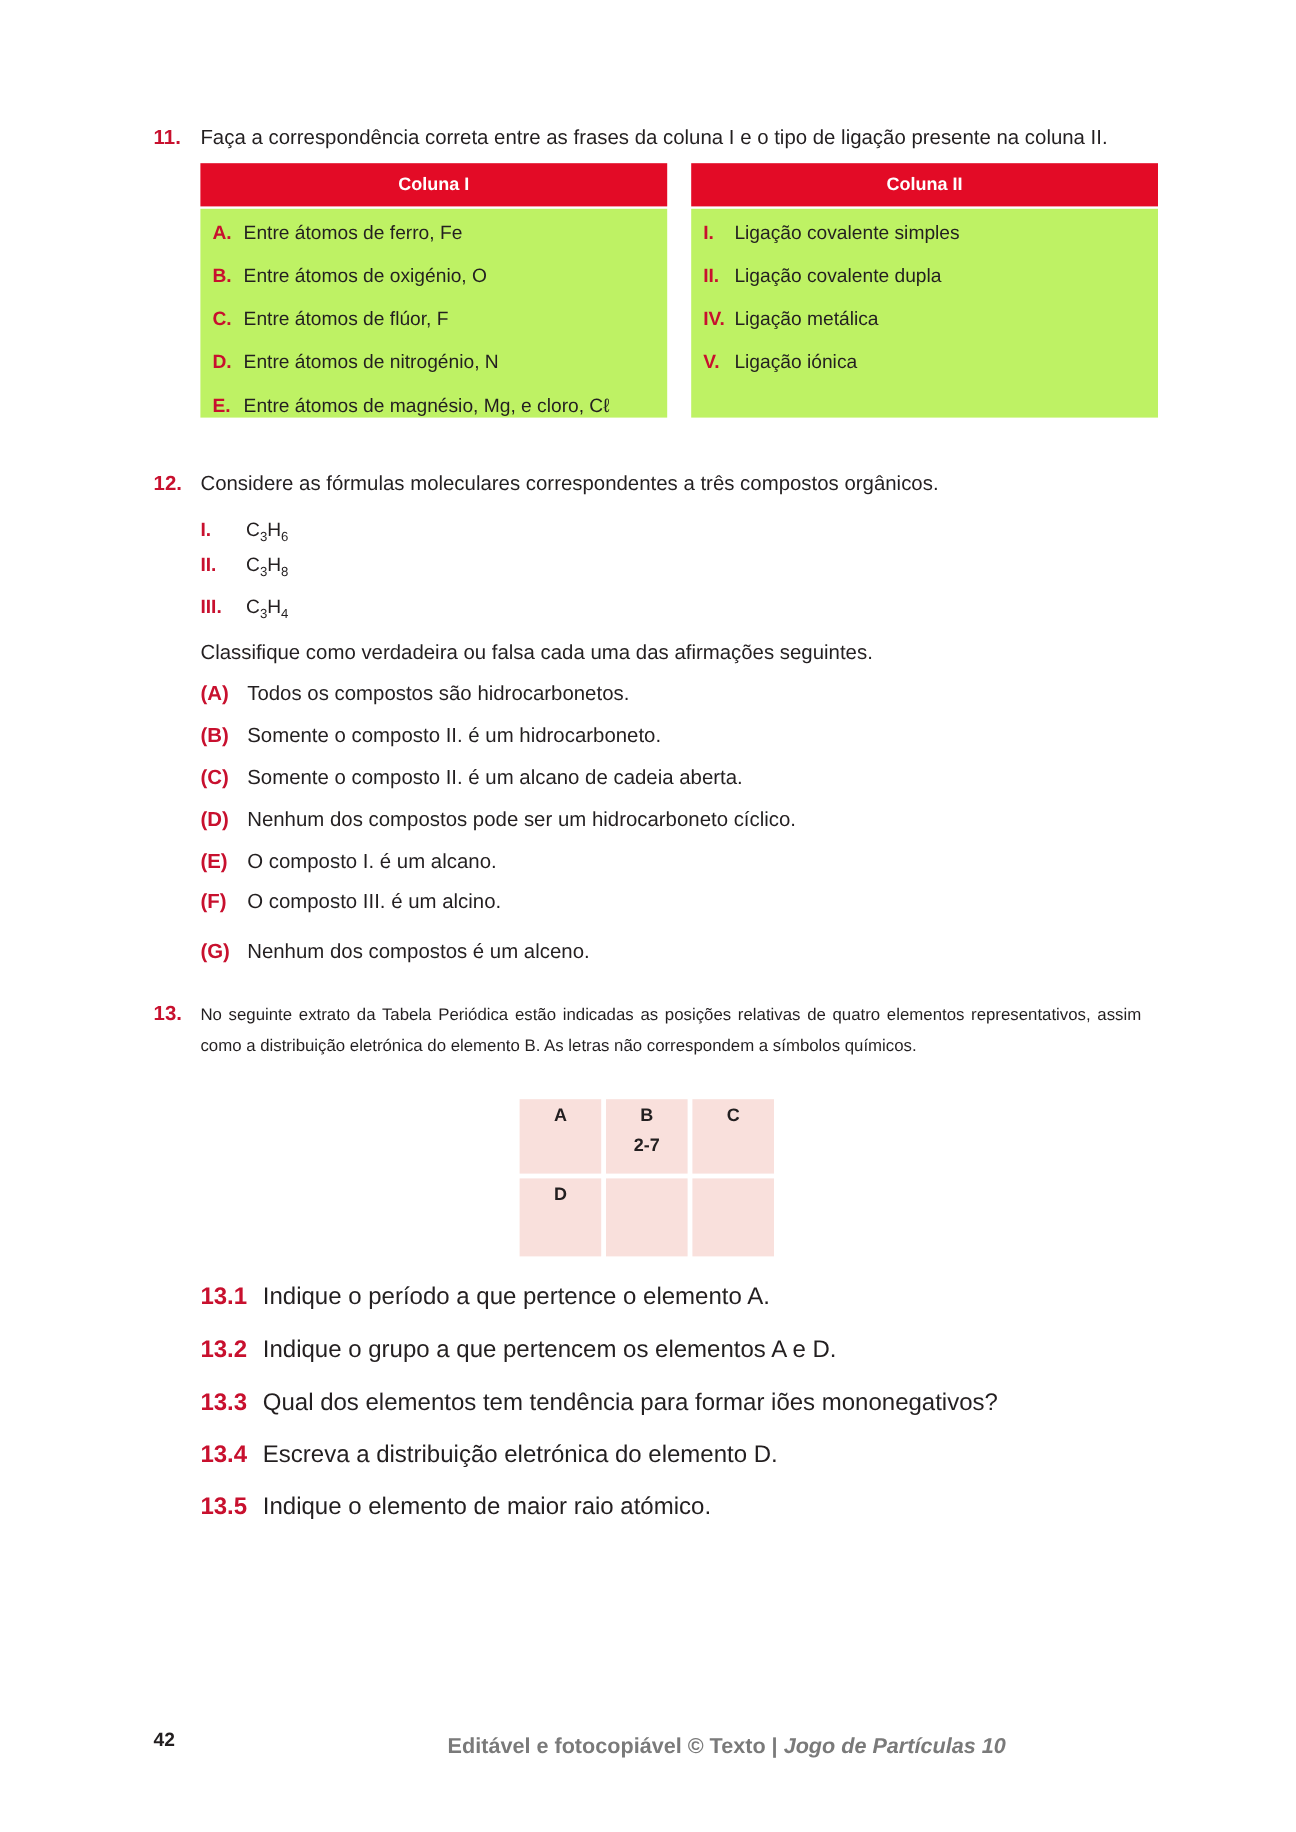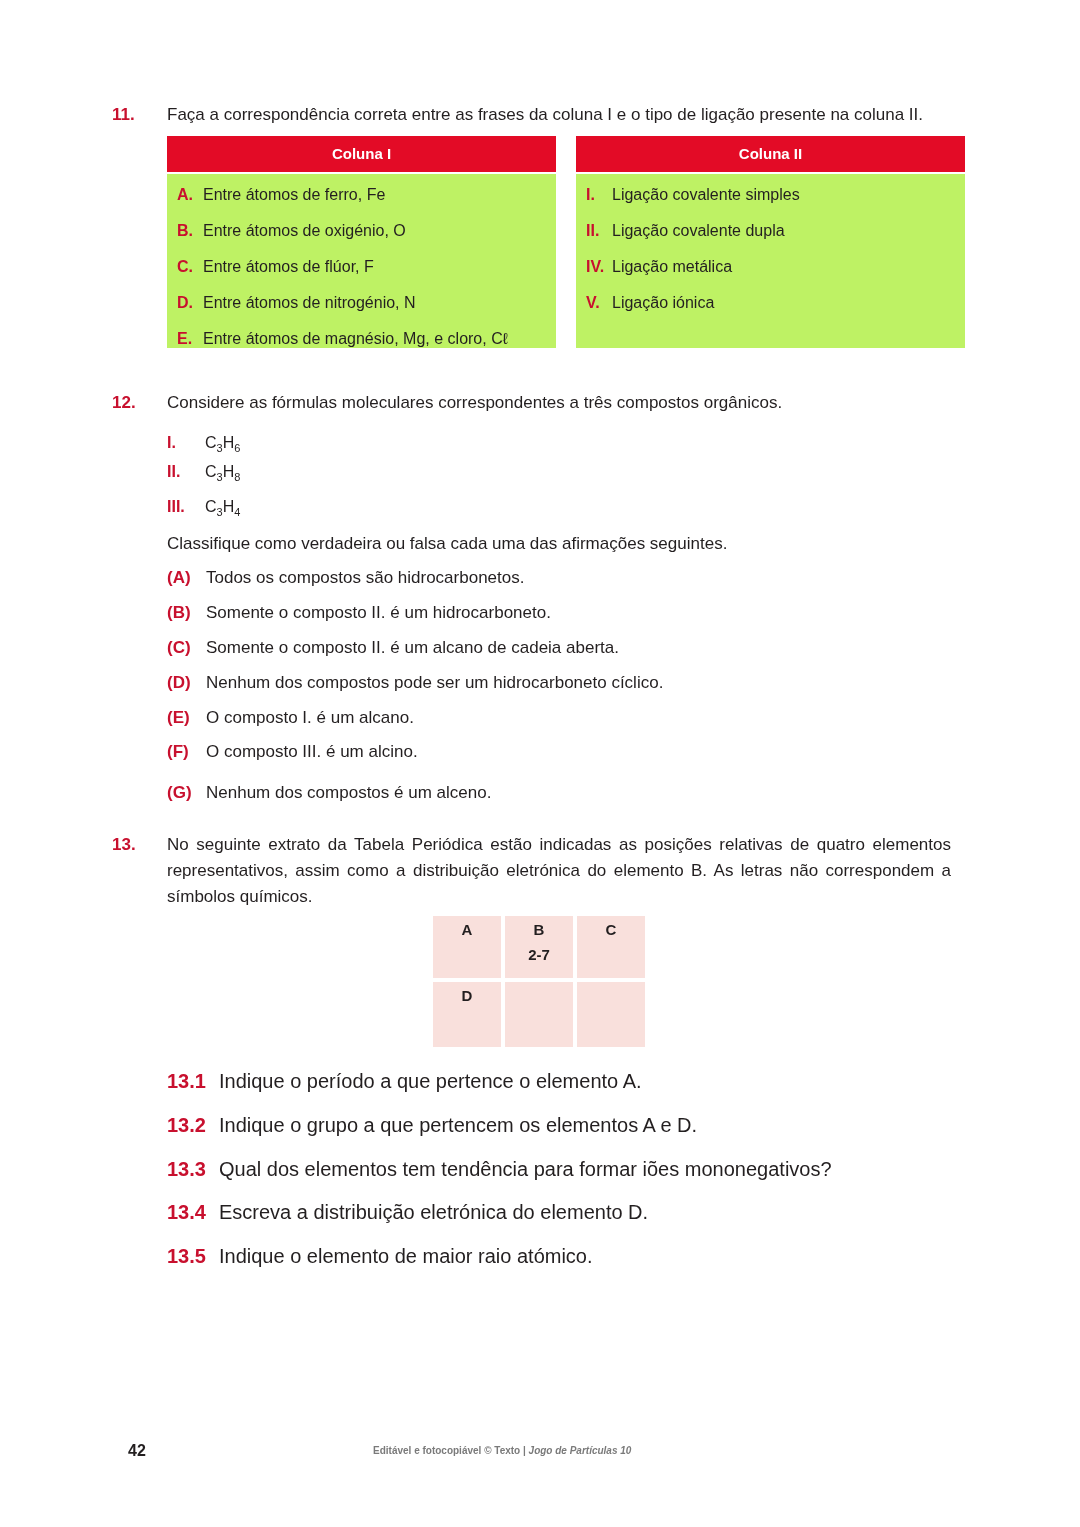--- a/index.html
+++ b/index.html
@@ -3,21 +3,21 @@
   <meta charset="utf-8">
   <style>
     html, body { margin: 0; padding: 0; background: #ffffff; }
     body {
       width: 1080px; height: 1527px; position: relative; overflow: hidden;
       font-family: "Liberation Sans", "DejaVu Sans", sans-serif;
       color: #231f20;
     }
 
     
-    .qnum { position: absolute; left: 112px; font-size: 17px; font-weight: bold; color: #c8102e; }
+    .qnum { position: absolute; left: 128px; font-size: 17px; font-weight: bold; color: #c8102e; }
     .qtext { position: absolute; left: 167px; font-size: 17px; }
     .match-table {
       position: absolute; left: 167px; top: 136px; width: 782px;
       display: grid; grid-template-columns: 389px 389px; column-gap: 20px;
     }
     .col-head {
       background: #e30b26; color: #fff; font-weight: bold; font-size: 15px;
       height: 36px; line-height: 36px; text-align: center;
     }
     .col-body {
@@ -29,36 +29,36 @@
     
     .formula-row { position: absolute; left: 167px; font-size: 16px; }
     .formula-row .lbl { display: inline-block; width: 38px; color: #c8102e; font-weight: bold; }
     .formula-row sub { font-size: 11px; }
     .stmt { position: absolute; left: 167px; font-size: 17px; white-space: nowrap; }
     .stmt .lbl { display: inline-block; width: 39px; color: #c8102e; font-weight: bold; }
 
     
     .q13text {
       position: absolute; left: 167px; top: 832px; width: 784px;
-      font-size: 17px; line-height: 26px; text-align: justify;
+      font-size: 14px; line-height: 26px; text-align: justify;
     }
     .ptable {
       position: absolute; left: 433px; top: 916px;
       display: grid; grid-template-columns: 68px 68px 68px; grid-template-rows: 62px 65px;
       column-gap: 4px; row-gap: 4px;
     }
     .pcell { background: #f9e0dc; text-align: center; font-size: 15px; position: relative; }
     .pcell .sym { display: block; font-weight: bold; margin-top: 5px; }
     .pcell .cfg { display: block; margin-top: 8px; font-size: 15px; font-weight: bold; }
     .sub-q { position: absolute; left: 167px; font-size: 20px; white-space: nowrap; }
     .sub-q .lbl { display: inline-block; width: 52px; color: #c8102e; font-weight: bold; }
 
     
     .page-number { position: absolute; left: 128px; top: 1442px; font-size: 16px; font-weight: bold; }
-    .footer-text { position: absolute; left: 373px; top: 1445px; font-size: 10px; color: #7a7a7a; font-weight: bold; }
+    .footer-text { position: absolute; left: 373px; top: 1445px; font-size: 18px; color: #7a7a7a; font-weight: bold; }
     .footer-text i { font-style: italic; }
   </style>
 </head>
 <body>
 
 <div>
   <span class="qnum" style="top:105px;">11.</span>
   <span class="qtext" style="top:105px;">Faça a correspondência correta entre as frases da coluna I e o tipo de ligação presente na coluna II.</span>
 
   <div class="match-table">

